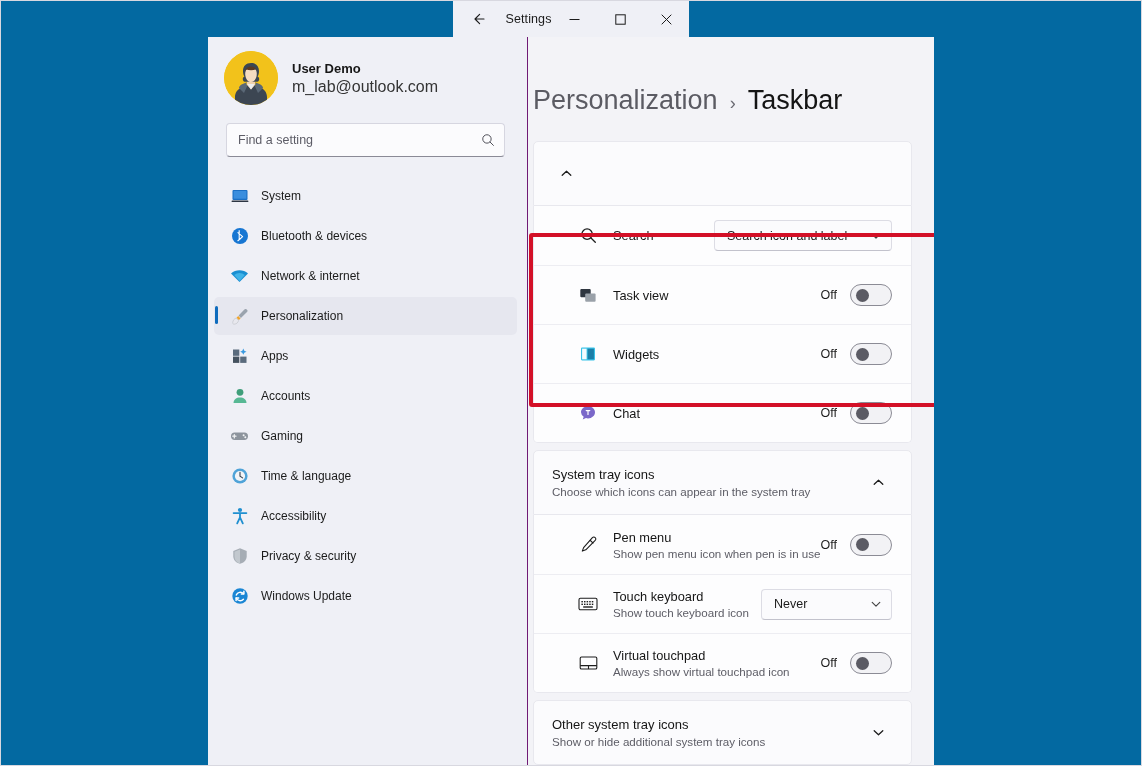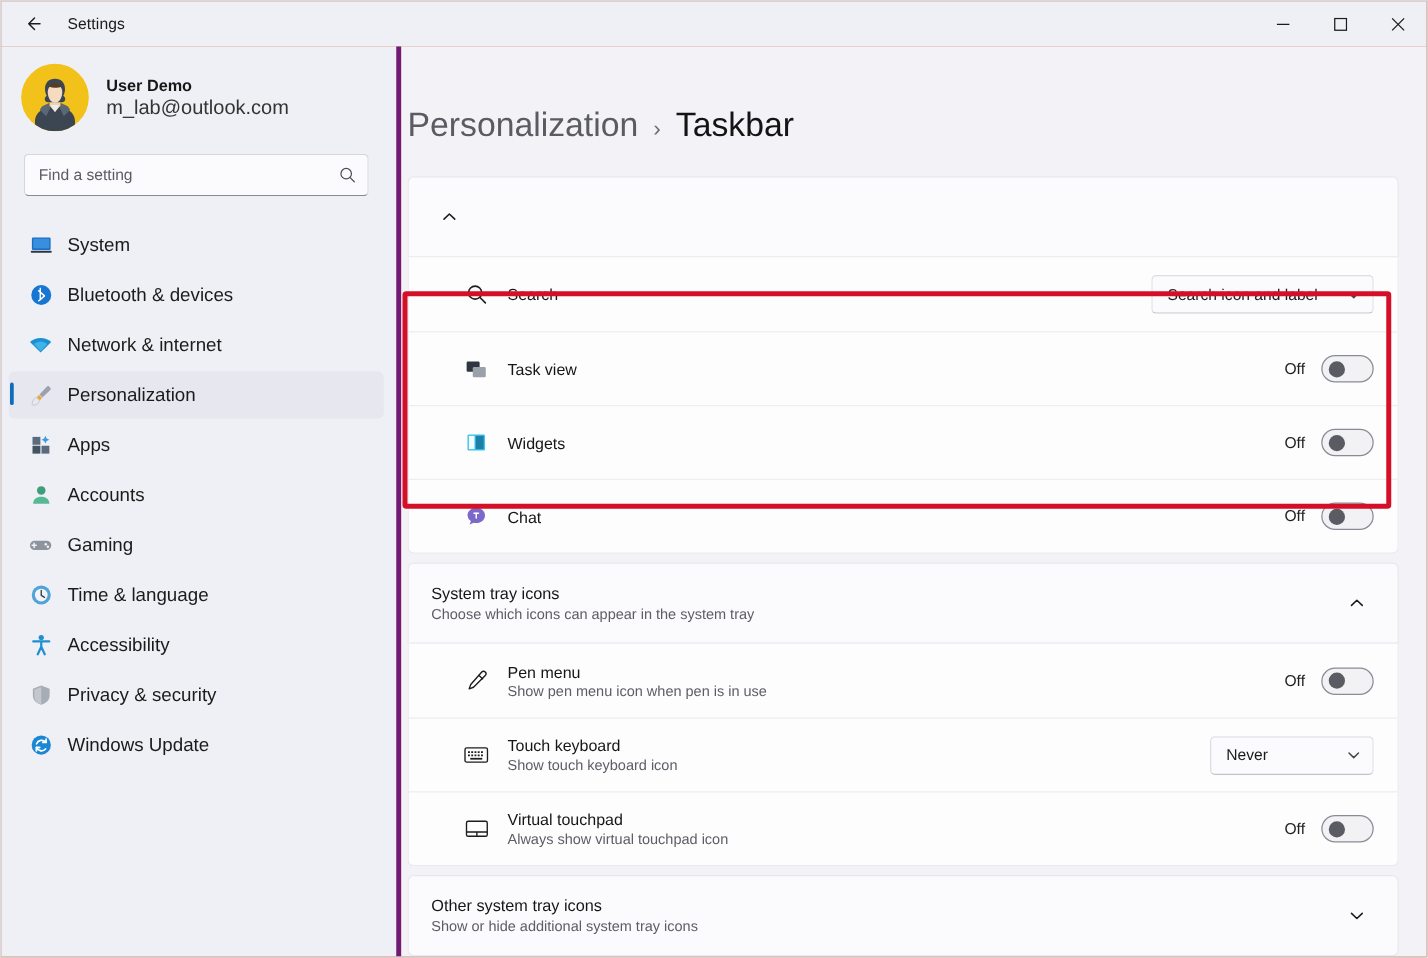--- a/index.html
+++ b/index.html
@@ -11,24 +11,25 @@
   body {
     background: #f3f3f7;
     display: flex;
     flex-direction: column;
     color: #1a1a1a;
   }
 
   
   .window {
     width: 1142px; height: 766px;
-    background: #c2410c;
+    background: #0369a1;
     display: flex; flex-direction: column;
     position: relative;
     border: 1px solid #d8d8e0;
+    align-items: center;
   }
 
   
   .titlebar {
     height: 36px;
     display: flex; align-items: center;
     background: #eff0f6;
     flex: 0 0 36px;
     position: relative;
     z-index: 5;
@@ -63,21 +64,21 @@
     min-height: 0;
   }
 
   
   .sidebar {
     width: 320px;
     flex: 0 0 320px;
     background: #eff0f6;
     padding: 0;
     display: flex; flex-direction: column;
-    border-right: 4px solid #701a75;
+    border-right: 1px solid #701a75;
   }
   .profile {
     display: flex; align-items: center;
     padding: 14px 0 14px 16px;
     gap: 14px;
   }
   .avatar {
     width: 54px; height: 54px;
     border-radius: 50%;
     background: #f5c518;
@@ -120,21 +121,21 @@
   }
   .nav-item.active { background: #e6e7ef; }
   .nav-item.active::before {
     content: "";
     position: absolute;
     left: 1px; top: 9px;
     width: 3px; height: 18px;
     background: #0f6cbd;
     border-radius: 2px;
   }
-  .nav-label { font-size: 15px; color: #1b1b1b; }
+  .nav-label { font-size: 12px; color: #1b1b1b; }
   .nav-ico {
     width: 19px; height: 19px;
     display: flex; align-items: center; justify-content: center;
     flex: 0 0 19px;
   }
 
   
   .main {
     flex: 1;
     min-width: 0;

